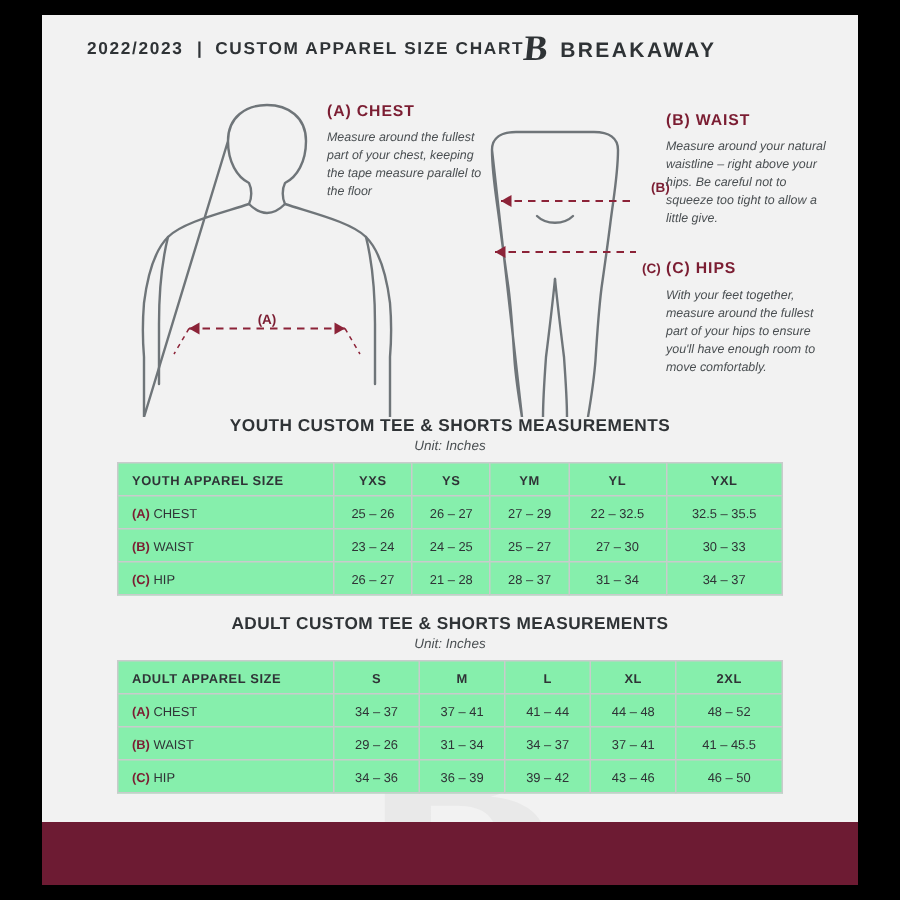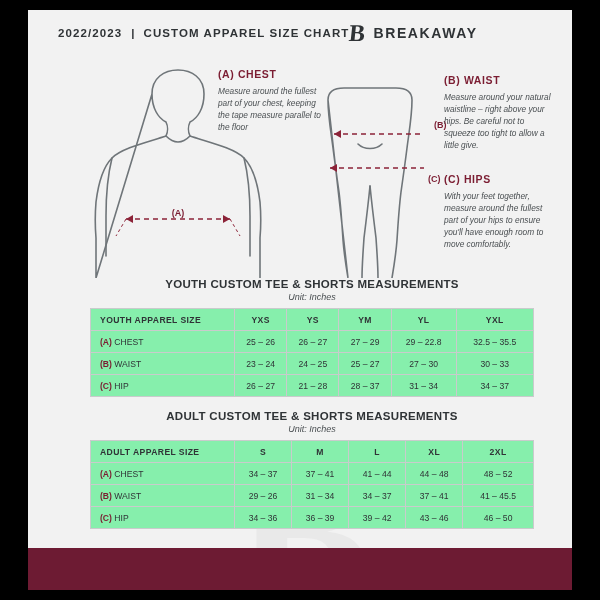--- a/index.html
+++ b/index.html
@@ -114,21 +114,21 @@
     font-size: 8.3px;
     font-style: italic;
     line-height: 12px;
     color: #4a4f52;
   }
   #callout-chest { left: 190px; top: 12px; width: 110px; }
   #callout-waist { left: 416px; top: 18px; width: 112px; }
   #callout-hips  { left: 416px; top: 117px; width: 112px; }
 
   
-  .tbl-block { position: absolute; left: 12px; width: 544px; }
+  .tbl-block { position: absolute; left: 0; width: 544px; }
   #youth-block { top: 268px; }
   #adult-block { top: 400px; }
 
   .tbl-title {
     text-align: center;
     font-size: 11.5px;
     font-weight: bold;
     letter-spacing: .3px;
     color: #2f3336;
   }
@@ -289,21 +289,21 @@
             <th>YL</th>
             <th>YXL</th>
           </tr>
         </thead>
         <tbody>
           <tr>
             <td class="rowhdr"><span class="lbl">(A)</span> <span class="rowlabel-text">CHEST</span></td>
             <td>25 – 26</td>
             <td>26 – 27</td>
             <td>27 – 29</td>
-            <td>29 – 22.8</td>
+            <td>22 – 32.5</td>
             <td>32.5 – 35.5</td>
           </tr>
           <tr>
             <td class="rowhdr"><span class="lbl">(B)</span> <span class="rowlabel-text">WAIST</span></td>
             <td>23 – 24</td>
             <td>24 – 25</td>
             <td>25 – 27</td>
             <td>27 – 30</td>
             <td>30 – 33</td>
           </tr>

